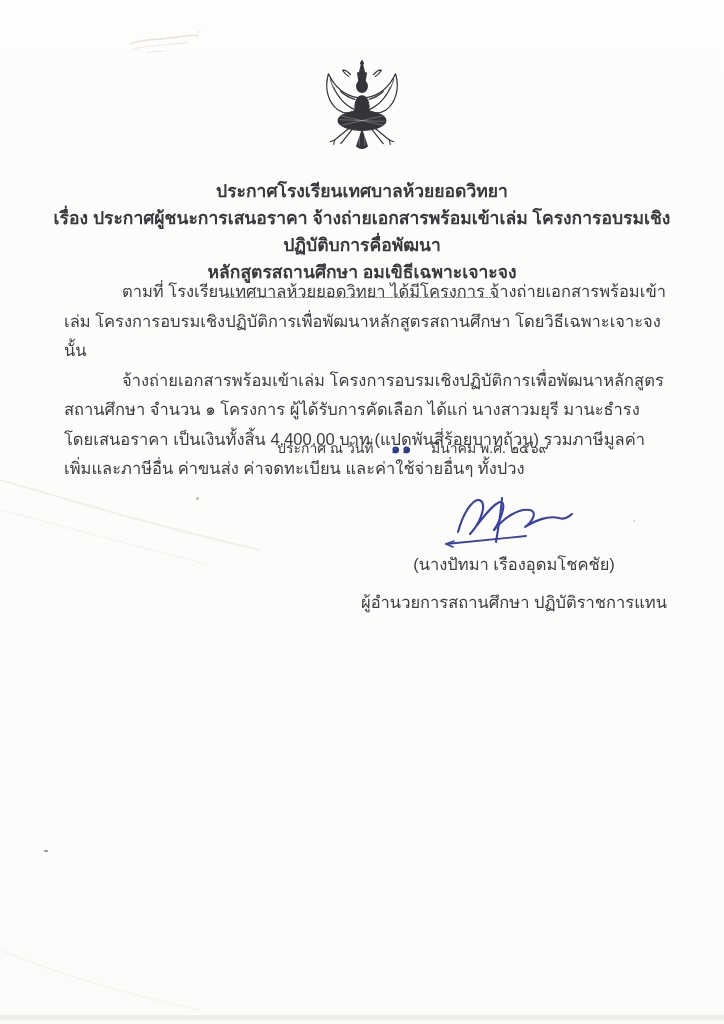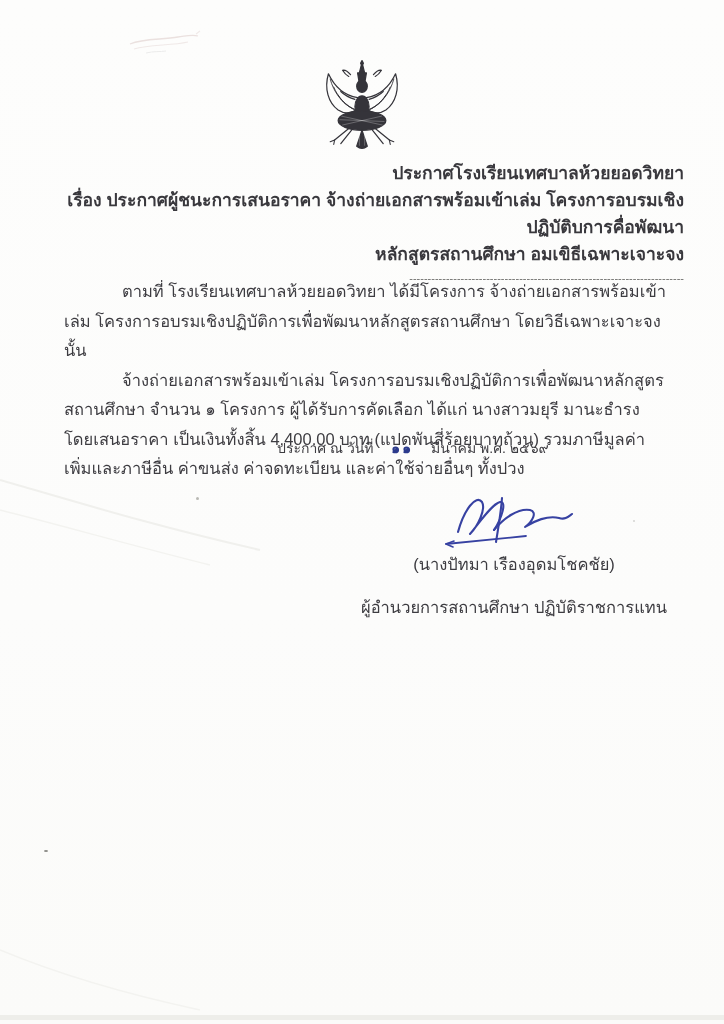--- a/index.html
+++ b/index.html
@@ -12,34 +12,34 @@
     color:#3b3a3f;
   }
   
   .crease{position:absolute;pointer-events:none;}
   .speck{position:absolute;border-radius:50%;background:#b9b9b4;}
   .scan-band{position:absolute;left:0;right:0;bottom:4px;height:5px;background:#ebebe8;opacity:.85;}
   .scribble{position:absolute;left:126px;top:28px;width:88px;height:30px;opacity:.55;}
 
   .emblem{position:absolute;left:50%;top:54px;transform:translateX(-50%);width:106px;height:112px;}
 
-  .title-block{position:absolute;left:40px;right:40px;top:160px;text-align:right;}
+  .title-block{position:absolute;left:40px;right:40px;top:178px;text-align:center;}
   .title-line{font-size:17.5px;font-weight:700;line-height:27px;color:#39383d;}
   .divider{font-size:11px;letter-spacing:0;color:#6b6b68;line-height:14px;margin-top:3px;white-space:nowrap;}
 
   .body-block{position:absolute;left:64px;top:277px;width:604px;font-size:16.5px;line-height:29.5px;color:#3d3c41;}
   .body-block p{margin:0;text-indent:58px;}
 
   .date-line{position:absolute;left:277px;top:437px;font-size:14px;color:#3d3c41;white-space:nowrap;}
   .blue-ink{color:#2b3a8c;font-weight:700;letter-spacing:2px;}
   .date-gap{display:inline-block;width:10px;}
 
   .signature-svg{position:absolute;left:428px;top:484px;width:160px;height:72px;}
   .sign-block{position:absolute;left:348px;top:549px;width:332px;text-align:center;font-size:16.5px;line-height:31px;color:#3d3c41;}
-  .sign-name{margin-bottom:12px;}
+  .sign-name{margin-bottom:7px;}
 </style>
 </head>
 <body>
 
 <div class="page">
 
   <svg class="crease" style="left:0;top:455px;width:300px;height:130px;" viewBox="0 0 300 130">
     <path d="M0 25 C70 45 150 70 260 95" stroke="#f0f0ed" stroke-width="2" fill="none"></path>
     <path d="M0 55 C60 70 130 90 210 110" stroke="#f3f3f0" stroke-width="1.5" fill="none"></path>
   </svg>

